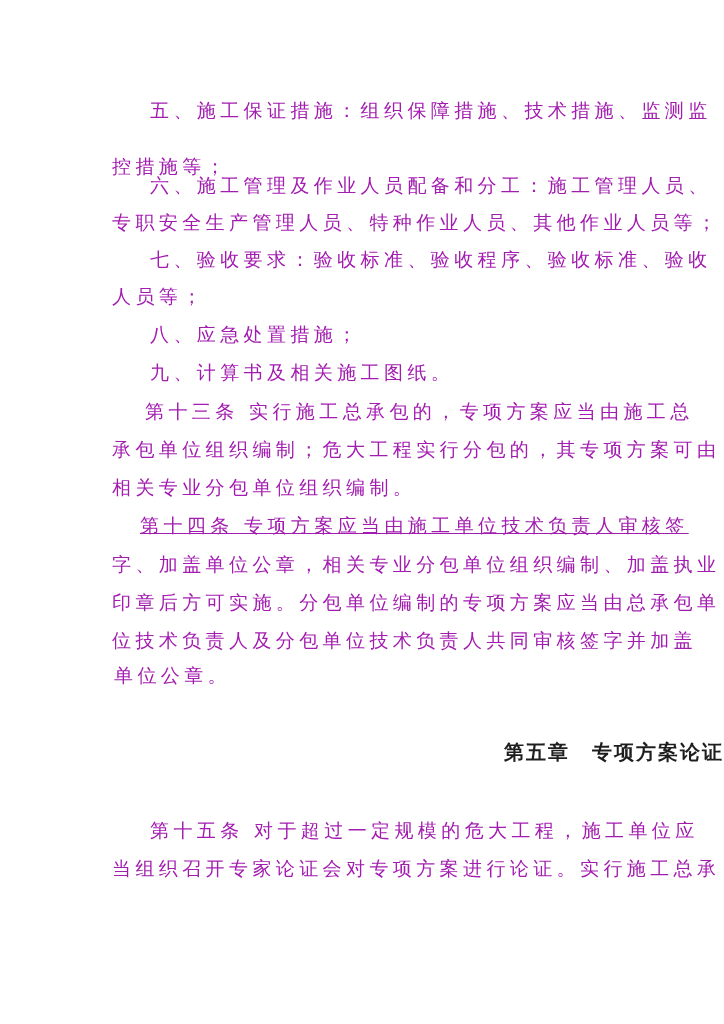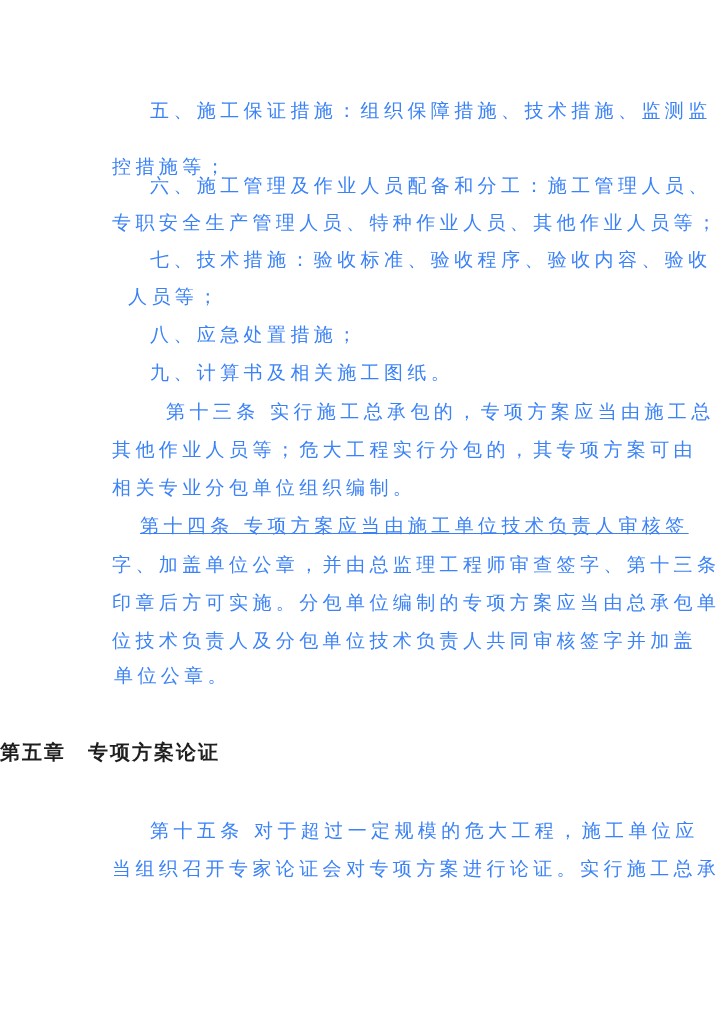--- a/index.html
+++ b/index.html
@@ -24,54 +24,54 @@
   }
   .line {
     position: absolute;
     left: 112px;
     width: 502px;
     height: 24px;
     font-size: 19px;
     line-height: 24px;
     letter-spacing: 4.4px;
     white-space: nowrap;
-    color: #3b82f6;
+    color: #a21caf;
   }
   .heading {
     position: absolute;
     left: 0;
     width: 724px;
     top: 738px;
-    text-align: left;
+    text-align: right;
     font-size: 20px;
     line-height: 28px;
     font-weight: bold;
     letter-spacing: 2px;
     color: #1e1e1e;
     white-space: pre;
   }
 </style>
 </head>
 <body>
 
 <div class="page">
   <div id="lines">
       <div class="line" style="left: 150px; top: 98px; width: 464px;">五、施工保证措施：组织保障措施、技术措施、监测监</div>
       <div class="line" style="left: 112px; top: 134px; width: 502px; margin-top: 20px;">控措施等；</div>
       <div class="line" style="left: 150px; top: 173px; width: 464px;">六、施工管理及作业人员配备和分工：施工管理人员、</div>
       <div class="line" style="left: 112px; top: 210px; width: 502px;">专职安全生产管理人员、特种作业人员、其他作业人员等；</div>
-      <div class="line" style="left: 150px; top: 247px; width: 464px;">七、技术措施：验收标准、验收程序、验收内容、验收</div>
-      <div class="line" style="left: 112px; top: 284px; width: 502px; margin-left: 16px;">人员等；</div>
+      <div class="line" style="left: 150px; top: 247px; width: 464px;">七、验收要求：验收标准、验收程序、验收标准、验收</div>
+      <div class="line" style="left: 112px; top: 284px; width: 502px;">人员等；</div>
       <div class="line" style="left: 150px; top: 322px; width: 464px;">八、应急处置措施；</div>
       <div class="line" style="left: 150px; top: 360px; width: 464px;">九、计算书及相关施工图纸。</div>
-      <div class="line" style="left: 166px; top: 399px; width: 464px;">第十三条 实行施工总承包的，专项方案应当由施工总</div>
-      <div class="line" style="left: 112px; top: 437px; width: 502px;">其他作业人员等；危大工程实行分包的，其专项方案可由</div>
+      <div class="line" style="left: 145px; top: 399px; width: 464px;">第十三条 实行施工总承包的，专项方案应当由施工总</div>
+      <div class="line" style="left: 112px; top: 437px; width: 502px;">承包单位组织编制；危大工程实行分包的，其专项方案可由</div>
       <div class="line" style="left: 112px; top: 475px; width: 502px;">相关专业分包单位组织编制。</div>
       <div class="line" style="left: 140px; top: 513px; width: 474px; text-decoration: underline;">第十四条 专项方案应当由施工单位技术负责人审核签</div>
-      <div class="line" style="left: 112px; top: 552px; width: 502px;">字、加盖单位公章，并由总监理工程师审查签字、第十三条</div>
+      <div class="line" style="left: 112px; top: 552px; width: 502px;">字、加盖单位公章，相关专业分包单位组织编制、加盖执业</div>
       <div class="line" style="left: 112px; top: 590px; width: 502px;">印章后方可实施。分包单位编制的专项方案应当由总承包单</div>
       <div class="line" style="left: 112px; top: 628px; width: 502px;">位技术负责人及分包单位技术负责人共同审核签字并加盖</div>
       <div class="line" style="left: 114px; top: 665px; width: 500px; font-family: Liberation Mono, monospace;">单位公章。</div>
     </div>
   <div class="heading">第五章　专项方案论证</div>
   <div id="after-lines">
       <div class="line" style="left: 150px; top: 818px; width: 464px;">第十五条 对于超过一定规模的危大工程，施工单位应</div>
       <div class="line" style="left: 112px; top: 856px; width: 502px; text-align: center;">当组织召开专家论证会对专项方案进行论证。实行施工总承</div>
     </div>
 </div>

